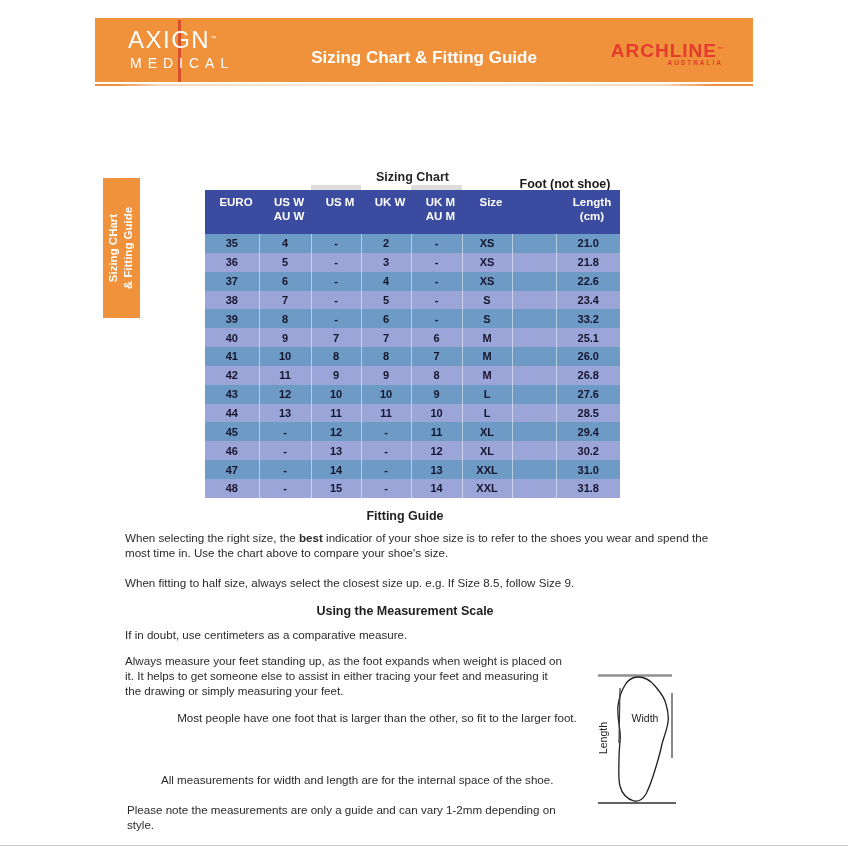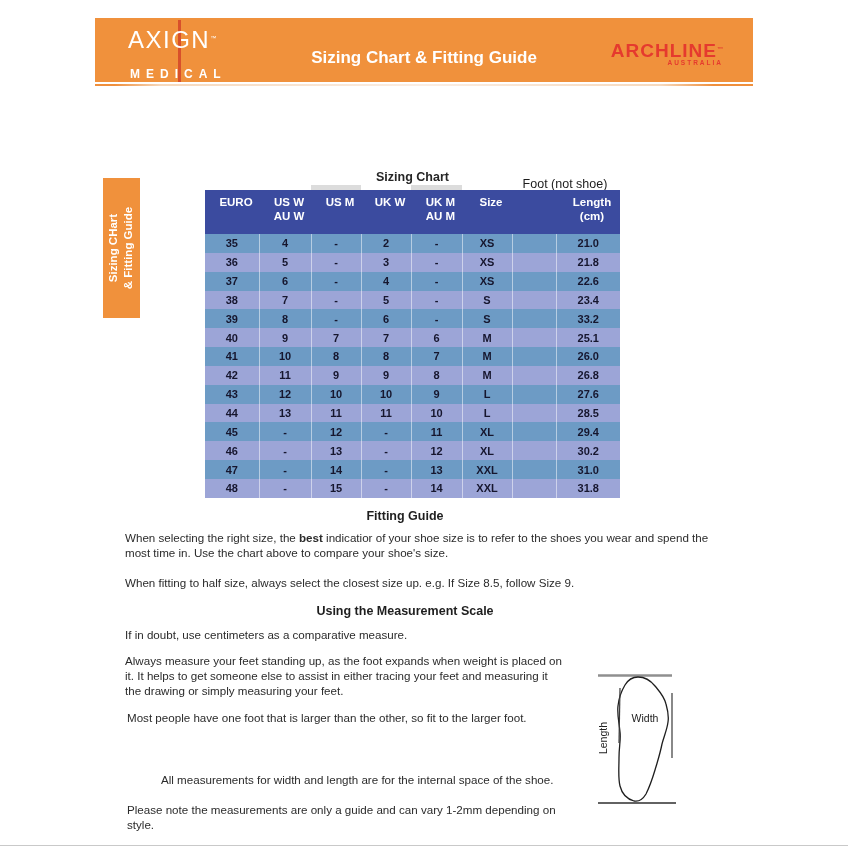--- a/index.html
+++ b/index.html
@@ -11,40 +11,40 @@
 
   
   .banner { left:95px; top:18px; width:658px; height:64px; background:#F0913C; }
   .banner-underline {
     left:95px; top:84px; width:658px; height:2px;
     background:linear-gradient(90deg,#ef8f3c 0%,#ef8f3c 3%,#f6d9bd 10%,#faeee4 50%,#f6d9bd 86%,#ef8f3c 94%,#ef8f3c 100%);
   }
   .axign { left:33px; top:10px; color:#fff; }
   .axign-name { font-size:24px; letter-spacing:1.5px; line-height:24px; font-weight:normal; }
   .axign-name .tm { font-size:6px; vertical-align:top; position:relative; top:-2px; letter-spacing:0; }
-  .axign-medical { font-size:12px; letter-spacing:6px; margin-top:15px; padding-left:2px; font-weight:bold; }
+  .axign-medical { font-size:14px; letter-spacing:6px; margin-top:3px; padding-left:2px; font-weight:normal; }
   .axign-line { left:83px; top:2px; width:3px; height:62px; background:#D8502B; }
   .banner-title { left:160px; right:160px; top:30px; text-align:center; color:#fff; font-weight:bold; font-size:17px; }
   .archline { left:514px; top:23px; width:114px; text-align:right; color:#E53A2E; }
   .archline-name { font-size:19px; font-weight:bold; letter-spacing:1px; line-height:20px; }
   .archline-name .tm { font-size:6px; vertical-align:top; position:relative; top:-2px; letter-spacing:0; }
   .archline-country { font-size:6.5px; letter-spacing:2px; margin-top:-2px; font-weight:bold; }
 
   
   .side-tab { left:103px; top:178px; width:37px; height:140px; background:#F0913C; }
   .side-tab-inner {
     position:absolute; top:0; left:0; width:140px; height:37px;
     transform:rotate(-90deg) translateX(-140px); transform-origin:0 0;
     color:#fff; font-weight:bold; font-size:11.5px; text-align:center;
     line-height:15px; padding-top:3px; box-sizing:border-box;
   }
 
   
   .chart-title { left:205px; top:170px; width:415px; text-align:center; font-size:12.5px; font-weight:bold; color:#262626; }
-  .foot-label  { left:505px; top:177px; width:120px; text-align:center; font-size:12.5px; font-weight:normal; color:#1c1c1c; }
+  .foot-label  { left:505px; top:177px; width:120px; text-align:center; font-size:12.5px; font-weight:bold; color:#1c1c1c; }
   .gray-tab { top:185px; height:5px; background:#DCDCDC; }
   .gray-tab-1 { left:311px; width:50px; }
   .gray-tab-2 { left:411px; width:51px; }
 
   
   .sizing-table { left:205px; top:190px; width:415px; border-collapse:collapse; table-layout:fixed; }
   .sizing-table thead th {
     background:#3B4B9F; color:#fff; font-size:11.5px; font-weight:bold;
     height:38px; vertical-align:top; padding:6px 0 0 8px; line-height:13.5px; text-align:center;
   }
@@ -58,21 +58,21 @@
 
   
   .heading { left:125px; width:560px; text-align:center; font-weight:bold; font-size:12.5px; color:#1e1e1e; }
   .para { left:125px; font-size:11.6px; line-height:14.8px; color:#2b2b2b; }
   #fg-heading { top:509px; }
   #p1 { top:531px; width:585px; }
   #p2 { top:576px; width:588px; }
   #ms-heading { top:604px; }
   #p3 { top:628px; width:500px; }
   #p4 { top:654px; width:440px; }
-  #p5 { left:127px; top:711px; width:500px; }
+  #p5 { left:127px; top:711px; width:500px;text-align:center; }
   #p6 { left:127px; top:773px; width:520px;margin-left:34px; }
   #p7 { left:127px; top:803px; width:440px; }
 
   
   .foot-diagram { left:593px; top:648px; }
 
   .bottom-line { left:0; top:845px; width:848px; height:1px; background:#c9c9c9; }
 </style>
 </head>
 <body>

